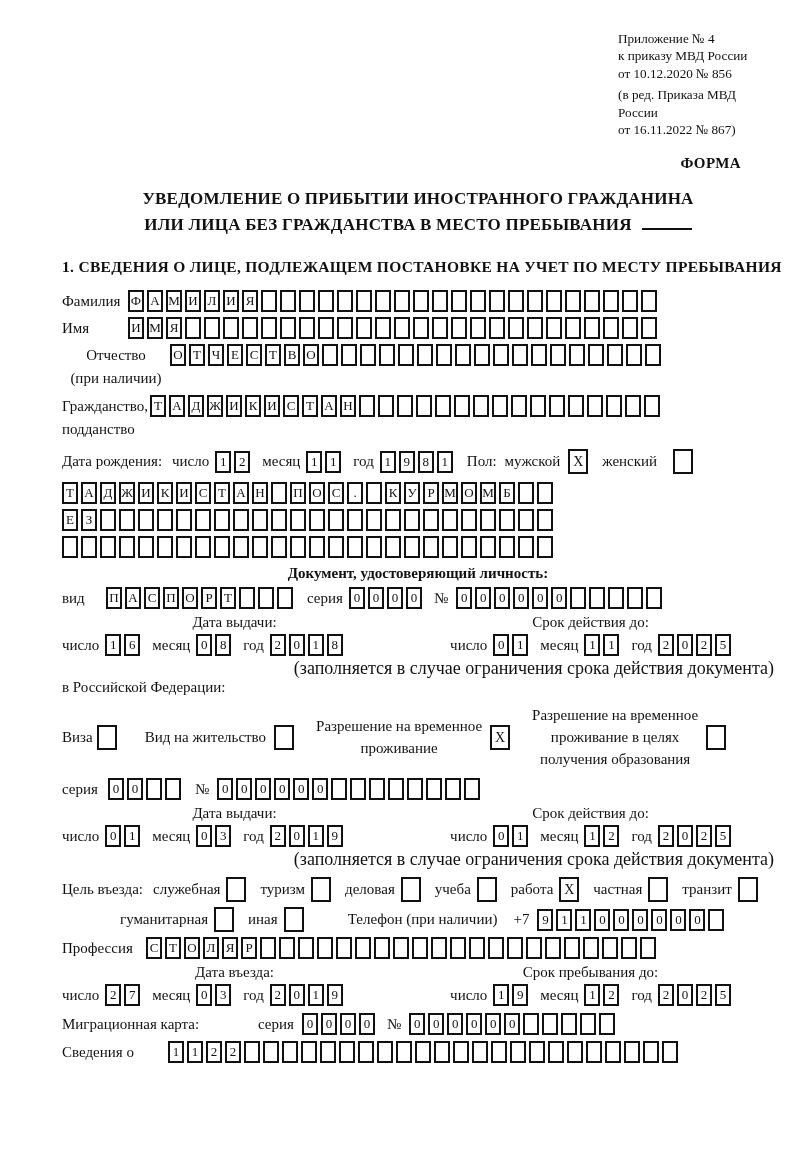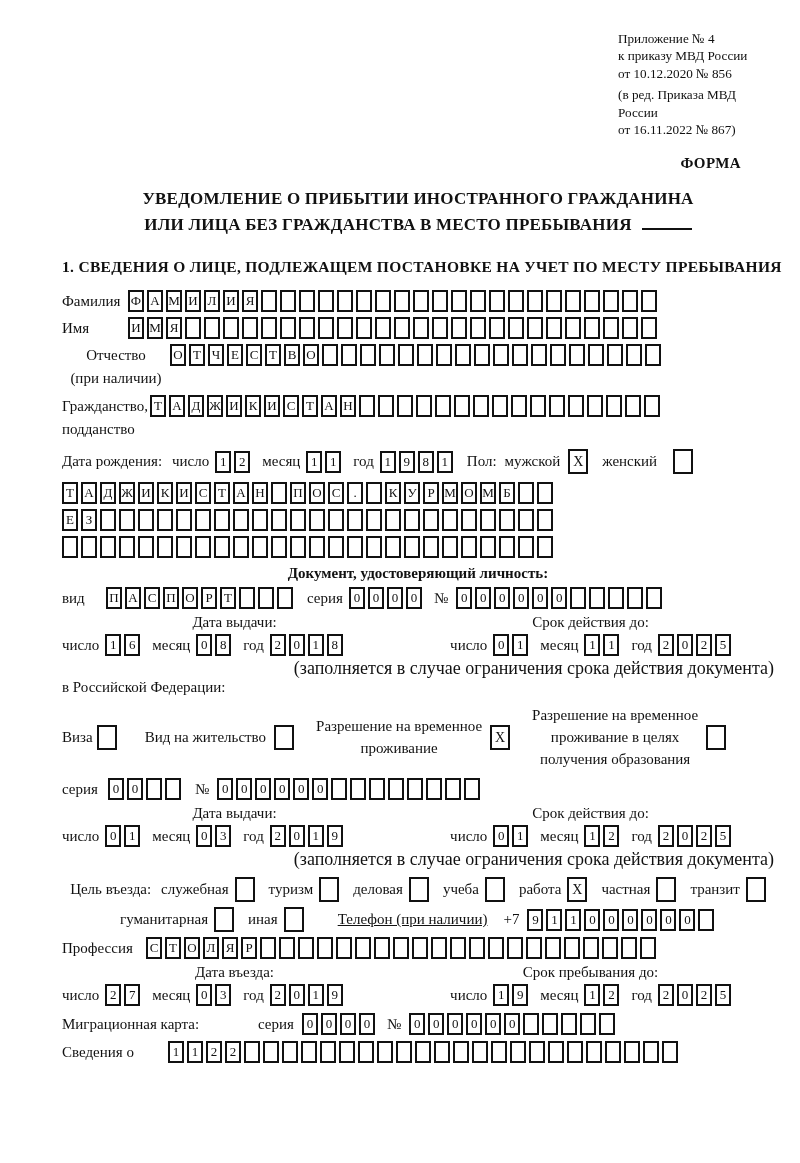--- a/index.html
+++ b/index.html
@@ -57,21 +57,21 @@
   .opt-one { line-height:25px; flex:none; }
   .opt-c { text-align:center; line-height:22px; flex:none; }
   .mr28 { margin-right:28px; }
   .mr22 { margin-right:22px; }
 
   .goal-lbl { flex:none; margin-right:10px; }
   .goal-opt { flex:none; margin-left:14px; }
   .goal-opt.firstopt { margin-left:0; }
   .goal .box, .goal2 .box { margin-left:6px; }
   .goal2 { margin-left:58px; }
-  .phone-lbl { margin-left:34px; flex:none;text-decoration:underline; }
+  .phone-lbl { margin-left:44px; flex:none; }
   .phone-pre { margin:0 8px 0 16px; flex:none; }
 
   .l-prof { width:84px; }
   .l-mig  { width:160px; }
   .mig-ser { margin:0 8px 0 36px; }
   .num-lbl { margin:0 8px 0 12px; flex:none; }
 
   .rep { display:flex; margin-top:6px; }
   .rep-lbl { width:106px; line-height:23px; flex:none; }
   .rep-main { display:flex; flex-direction:column; gap:6px; }
@@ -527,21 +527,21 @@
             <span class="cell">2</span>
             <span class="cell">0</span>
             <span class="cell">2</span>
             <span class="cell">5</span>
           </span>
       </div>
     </div>
   </div>
   <div class="note-r">(заполняется в случае ограничения срока действия документа)</div>
 
-  <div class="row goal" style="margin-top:7px;justify-content:center;">
+  <div class="row goal" style="margin-top:7px;">
     <span class="goal-lbl">Цель въезда:</span>
     <span class="goal-opt firstopt">служебная</span>
     <span class="box"></span>
     <span class="goal-opt">туризм</span>
     <span class="box"></span>
     <span class="goal-opt">деловая</span>
     <span class="box"></span>
     <span class="goal-opt">учеба</span>
     <span class="box"></span>
     <span class="goal-opt">работа</span>

